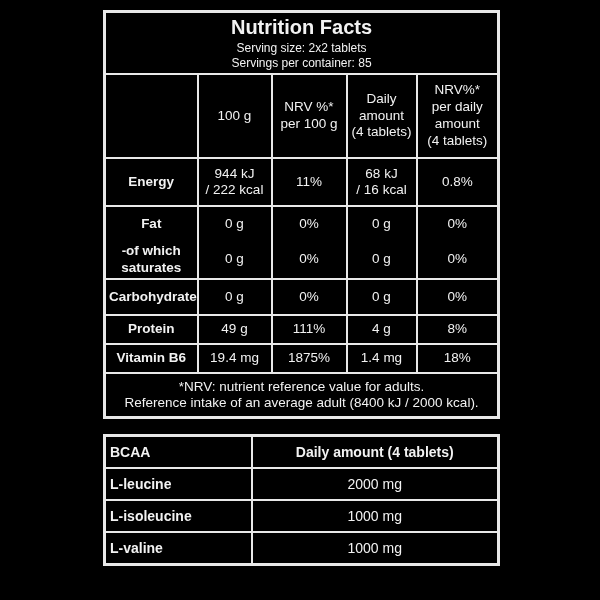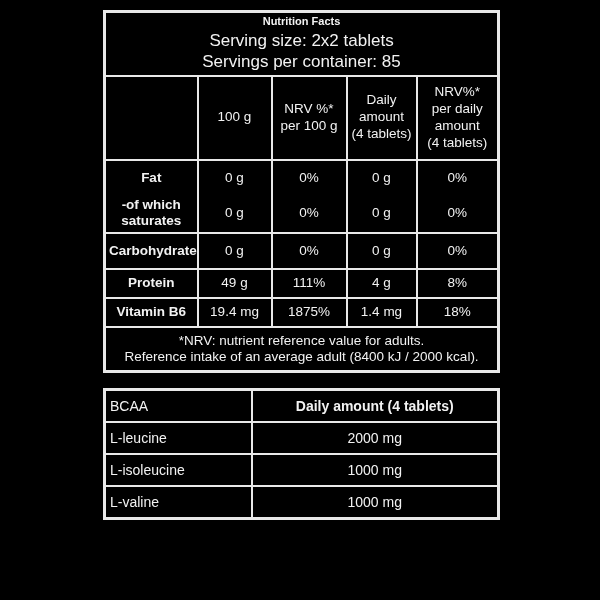--- a/index.html
+++ b/index.html
@@ -35,24 +35,24 @@
     padding: 2px 3px;
     line-height: 1.2;
   }
   td.info-cell {
     text-align: left;
     padding: 6px 10px 7px 11px;
     height: 48px;
   }
   .nf-title {
     font-weight: bold;
-    font-size: 11px;
+    font-size: 20px;
     margin-bottom: 2px;
   }
-  .nf-line { font-size: 17px; line-height: 1.25; }
+  .nf-line { font-size: 12px; line-height: 1.25; }
   tr.col-head td {
     height: 78px;
     font-size: 13.5px;
     white-space: pre-line;
     line-height: 1.25;
   }
   td.lbl {
     text-align: left;
     font-weight: bold;
     padding-left: 6px;
@@ -79,21 +79,21 @@
   }
   table.bcaa td {
     border: 2px solid #e8e8e8;
     font-size: 14px;
     height: 26px;
     vertical-align: middle;
     padding: 2px 4px;
   }
   td.bcaa-name {
     text-align: left;
-    font-weight: normal;
+    font-weight: bold;
     padding-left: 14px;
     margin-left: 10px;
   }
   td.bcaa-amount { text-align: center; }
   tr.bcaa-head td.bcaa-amount { font-weight: bold; }
 </style>
 </head>
 <body>
 
 <div class="canvas">
@@ -121,20 +121,29 @@
 per 100 g</td>
         <td>Daily
 amount
 (4 tablets)</td>
         <td>NRV%*
 per daily
 amount
 (4 tablets)</td>
       </tr>
 
+      <tr class="r-energy">
+        <td class="lbl">Energy</td>
+        <td class="val">944 kJ
+/ 222 kcal</td>
+        <td class="val">11%</td>
+        <td class="val">68 kJ
+/ 16 kcal</td>
+        <td class="val">0.8%</td>
+      </tr>
       <tr class="r-mid">
         <td class="lbl">Fat</td>
         <td class="val">0 g</td>
         <td class="val">0%</td>
         <td class="val">0 g</td>
         <td class="val">0%</td>
       </tr>
       <tr class="r-sub">
         <td class="lbl">-of which saturates</td>
         <td class="val">0 g</td>

